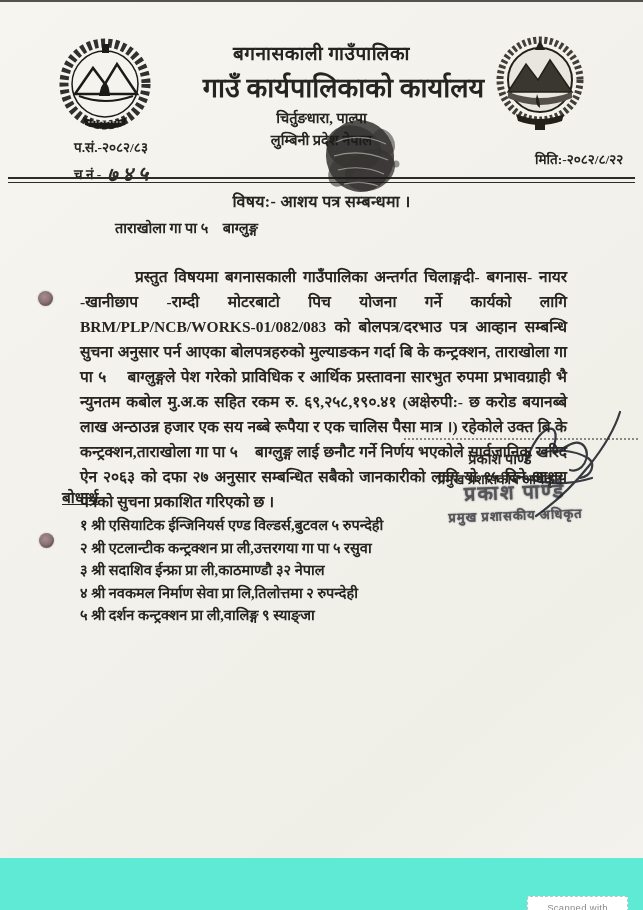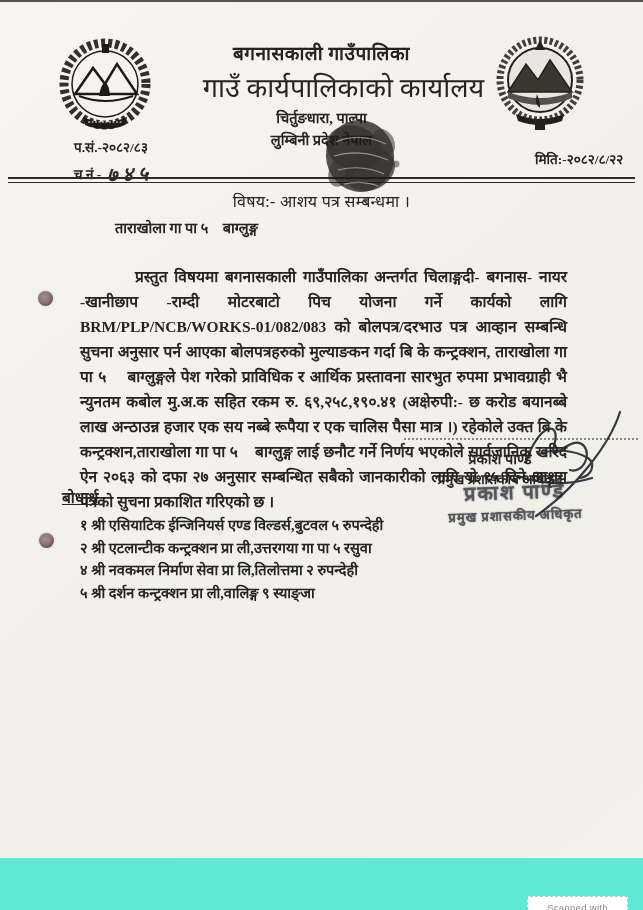--- a/index.html
+++ b/index.html
@@ -9,39 +9,39 @@
   .paper {
     position:absolute; left:0; top:0; width:643px; height:858px;
     background:linear-gradient(140deg,#f6f5f0 0%,#f2f1eb 45%,#efeee7 80%,#f3f2ec 100%);
     border-top:2px solid #55534e;
   }
   .ink { color:#262420; }
 
   
   .hdr-center { position:absolute; left:140px; top:40px; width:363px; text-align:center; }
   .org-line1 { font-size:19px; font-weight:bold; letter-spacing:.5px; }
-  .org-line2 { font-size:27px; font-weight:normal; margin-top:2px;margin-left:44px; }
+  .org-line2 { font-size:27px; font-weight:bold; margin-top:2px;margin-left:44px; }
   .addr-line { font-size:14.5px; font-weight:bold; margin-top:2px; }
 
   .emblem { position:absolute; }
   .emblem-left { left:55px; top:34px; }
   .emblem-right { left:490px; top:28px; }
 
   .refs { position:absolute; left:74px; top:138px; font-size:13.5px; font-weight:bold; }
   .chalani-row { margin-top:4px; display:flex; align-items:center; }
   .chalani-value { font-size:20px; font-style:italic; letter-spacing:5px; margin-left:6px; transform:rotate(-2deg); color:#2e2c27; }
   .date { position:absolute; left:487px; top:150px; font-size:13.5px; font-weight:bold;padding-left:48px; }
 
   .rule-double { position:absolute; left:8px; right:8px; top:177px; height:6px;
     border-top:2.5px solid #2e2c28; border-bottom:1.5px solid #2e2c28; }
 
   .ink-stamp { position:absolute; left:308px; top:108px; opacity:.88; filter:blur(.3px); }
 
   .subject { position:absolute; left:0; top:190px; width:100%; text-align:center;
-    font-size:16px; font-weight:normal; letter-spacing:.3px; }
+    font-size:16px; font-weight:bold; letter-spacing:.3px; }
 
   .addressee { position:absolute; left:95px; top:218px; font-size:14.5px; font-weight:bold; line-height:21px; }
   .addressee .l2 { margin-left:20px; white-space:pre; }
 
   .body-par { position:absolute; left:80px; right:76px; top:264px;
     font-size:15.5px; font-weight:bold; line-height:25px;
     text-align:justify; text-indent:55px; white-space:pre-wrap; color:#282520; }
 
   .dotted-line { position:absolute; left:404px; top:438px; width:234px; border-top:2px dotted #8a8880; }
 
@@ -174,20 +174,21 @@
         <path d="M30,72 C52,80 78,82 104,74"></path>
       </g>
     </svg>
   </div>
 
   <div class="cc-block ink">
     <div class="cc-heading">बोधार्थ</div>
     <div class="cc-items">
       <div class="cc-item">१ श्री एसियाटिक ईन्जिनियर्स एण्ड विल्डर्स,बुटवल ५ रुपन्देही</div>
       <div class="cc-item">२ श्री एटलान्टीक कन्ट्रक्शन प्रा ली,उत्तरगया गा पा ५ रसुवा</div>
+      <div class="cc-item">३ श्री सदाशिव ईन्फ्रा प्रा ली,काठमाण्डौ ३२ नेपाल</div>
       <div class="cc-item">४ श्री नवकमल निर्माण सेवा प्रा लि,तिलोत्तमा २ रुपन्देही</div>
       <div class="cc-item">५ श्री दर्शन कन्ट्रक्शन प्रा ली,वालिङ्ग ९ स्याङ्जा</div>
     </div>
   </div>
 
   <div class="hole hole-1"></div>
   <div class="hole hole-2"></div>
 
   <div class="scan-badge">
     <div class="scan-line1">Scanned with</div>

